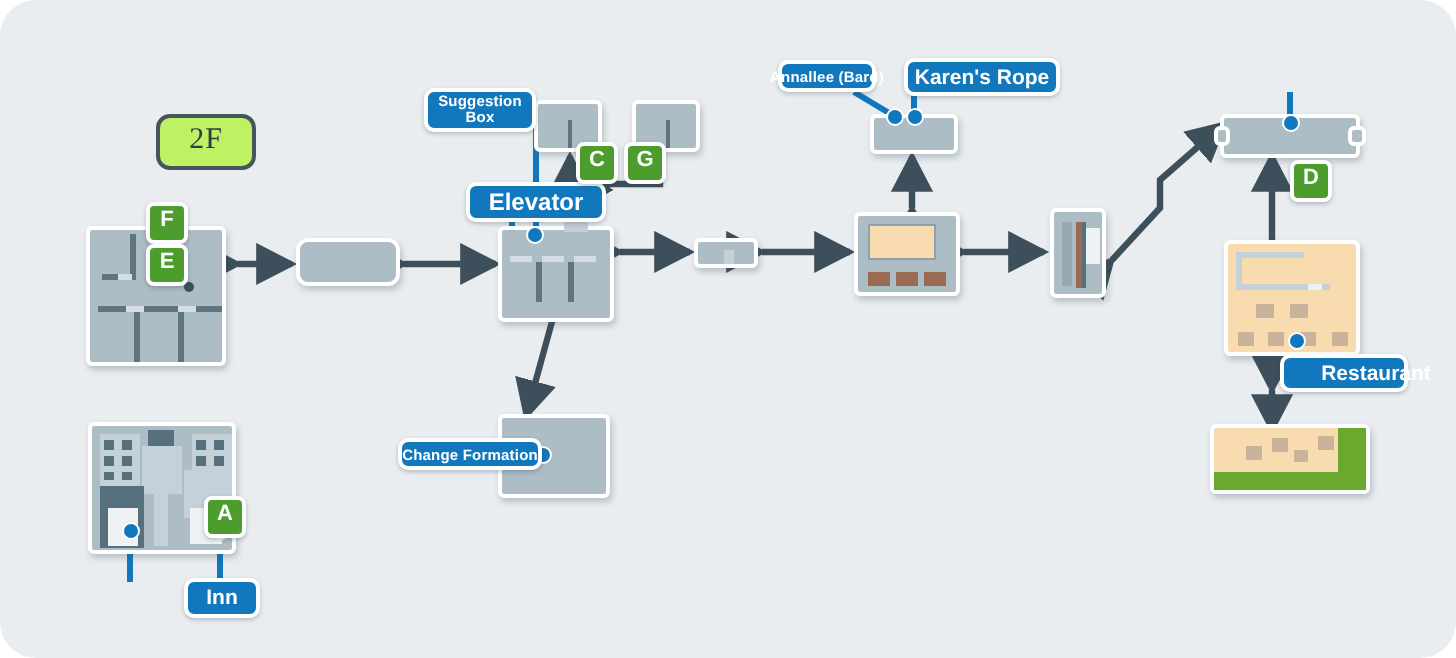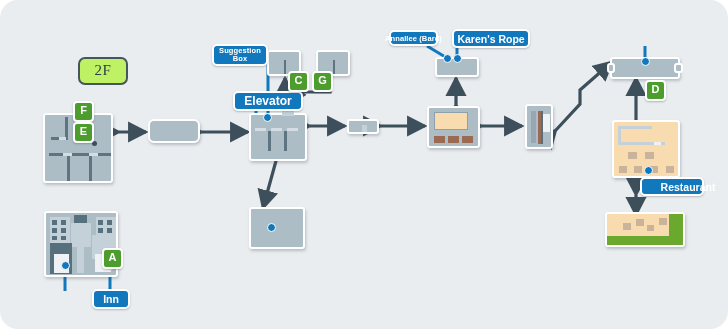--- a/index.html
+++ b/index.html
@@ -269,20 +269,21 @@
 
   <div class="lbl lg" style="left:186px; top:91px; width:70px; height:20px;margin-left:47px;">Elevator</div>
 
   <div class="lbl sm" style="left:389px; top:30px; width:49px; height:16px;">Annallee (Bard)</div>
 
   <div class="lbl md" style="left:452px; top:29px; width:78px; height:19px;">Karen's Rope</div>
 
 
   <div class="lbl md" style="left:640px; top:177px; width:64px; height:19px;padding-left:40px;">Restaurant</div>
 
+  <div class="lbl sm" style="left:199px; top:219px; width:72px; height:16px;">Change Formation</div>
 
 
   <div class="lbl md" style="left:92px; top:289px; width:38px; height:20px;">Inn</div>
 
   <div class="chip" style="left:73px; top:101px;">F</div>
   <div class="chip" style="left:73px; top:122px;">E</div>
   <div class="chip" style="left:288px; top:71px;">C</div>
   <div class="chip" style="left:312px; top:71px;">G</div>
   <div class="chip" style="left:645px; top:80px;">D</div>
   <div class="chip" style="left:102px; top:248px;">A</div>

